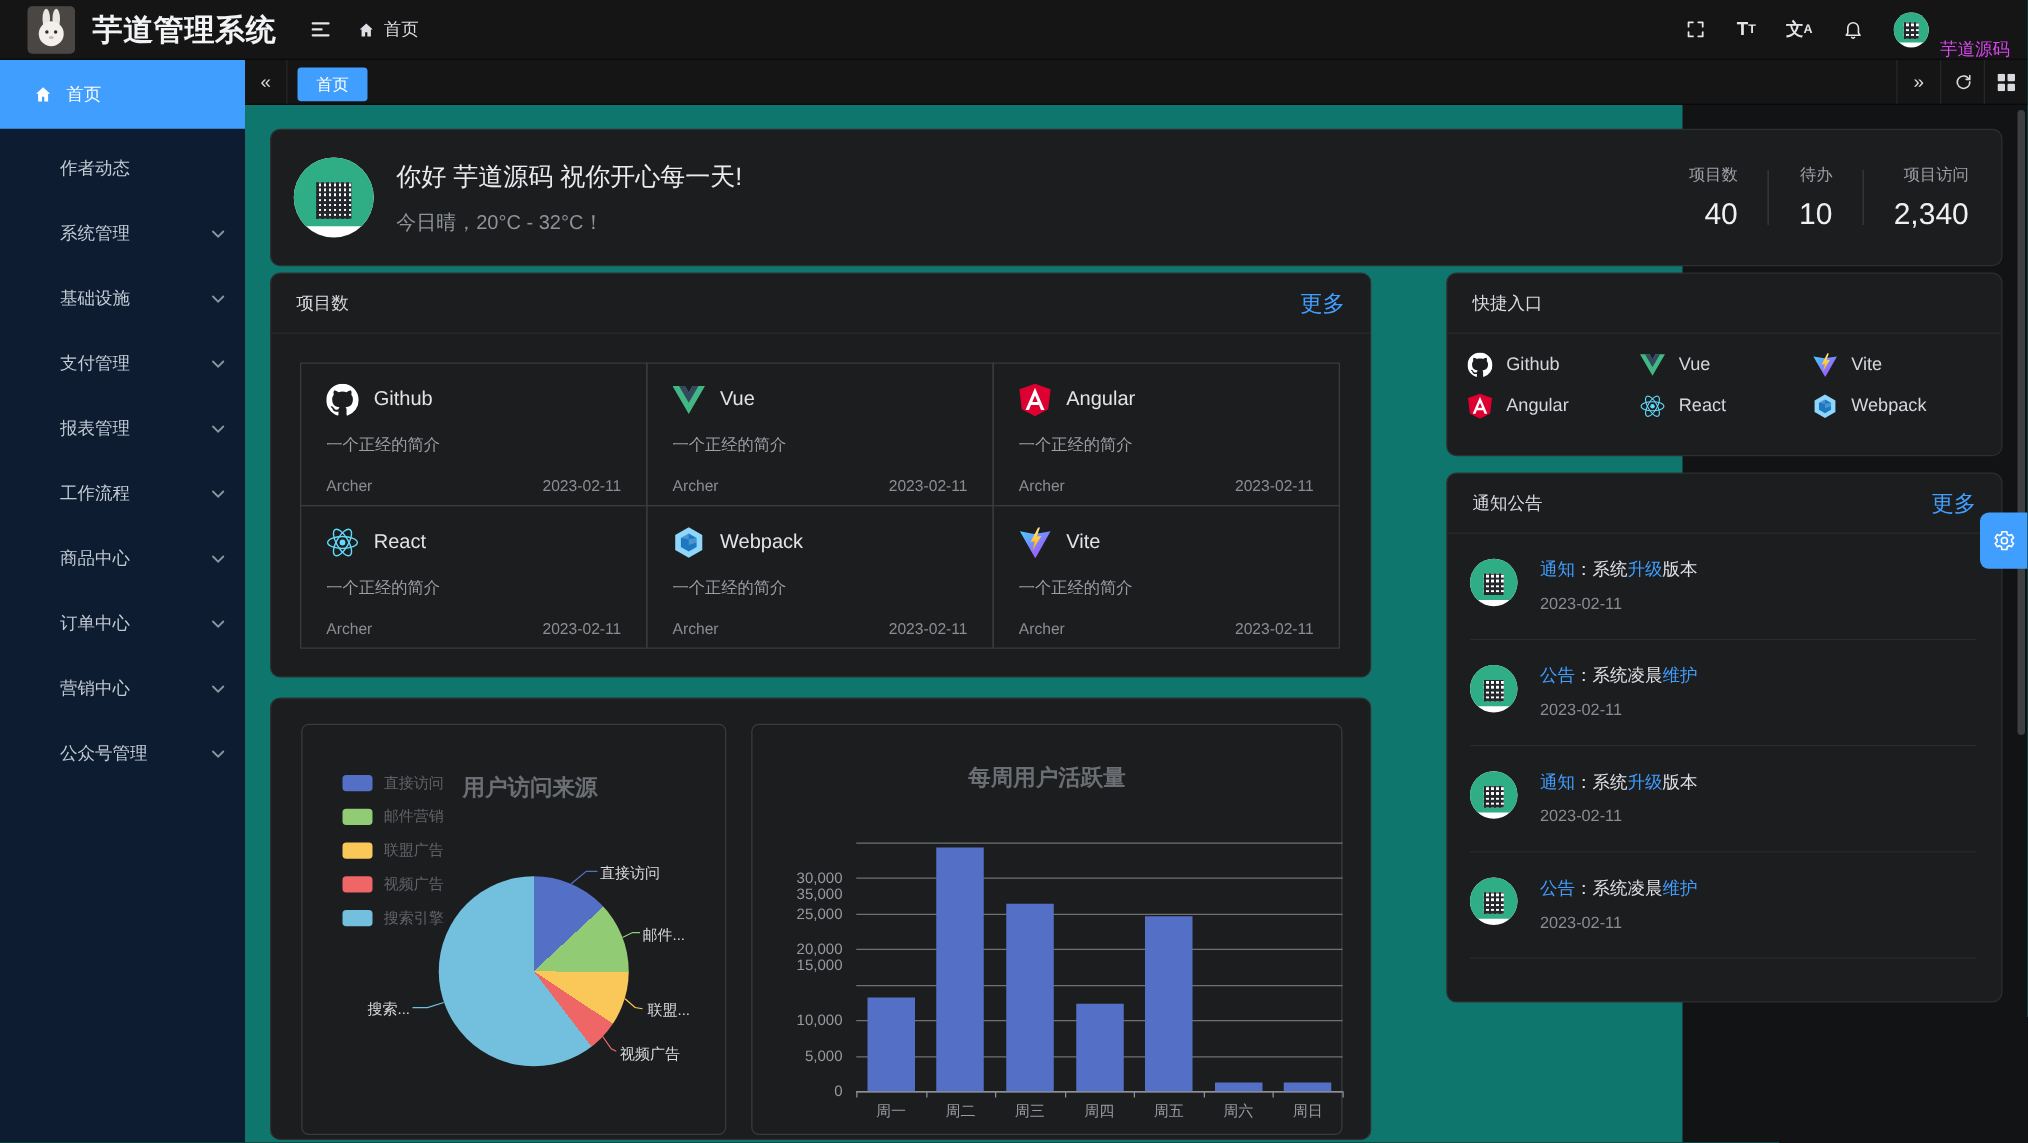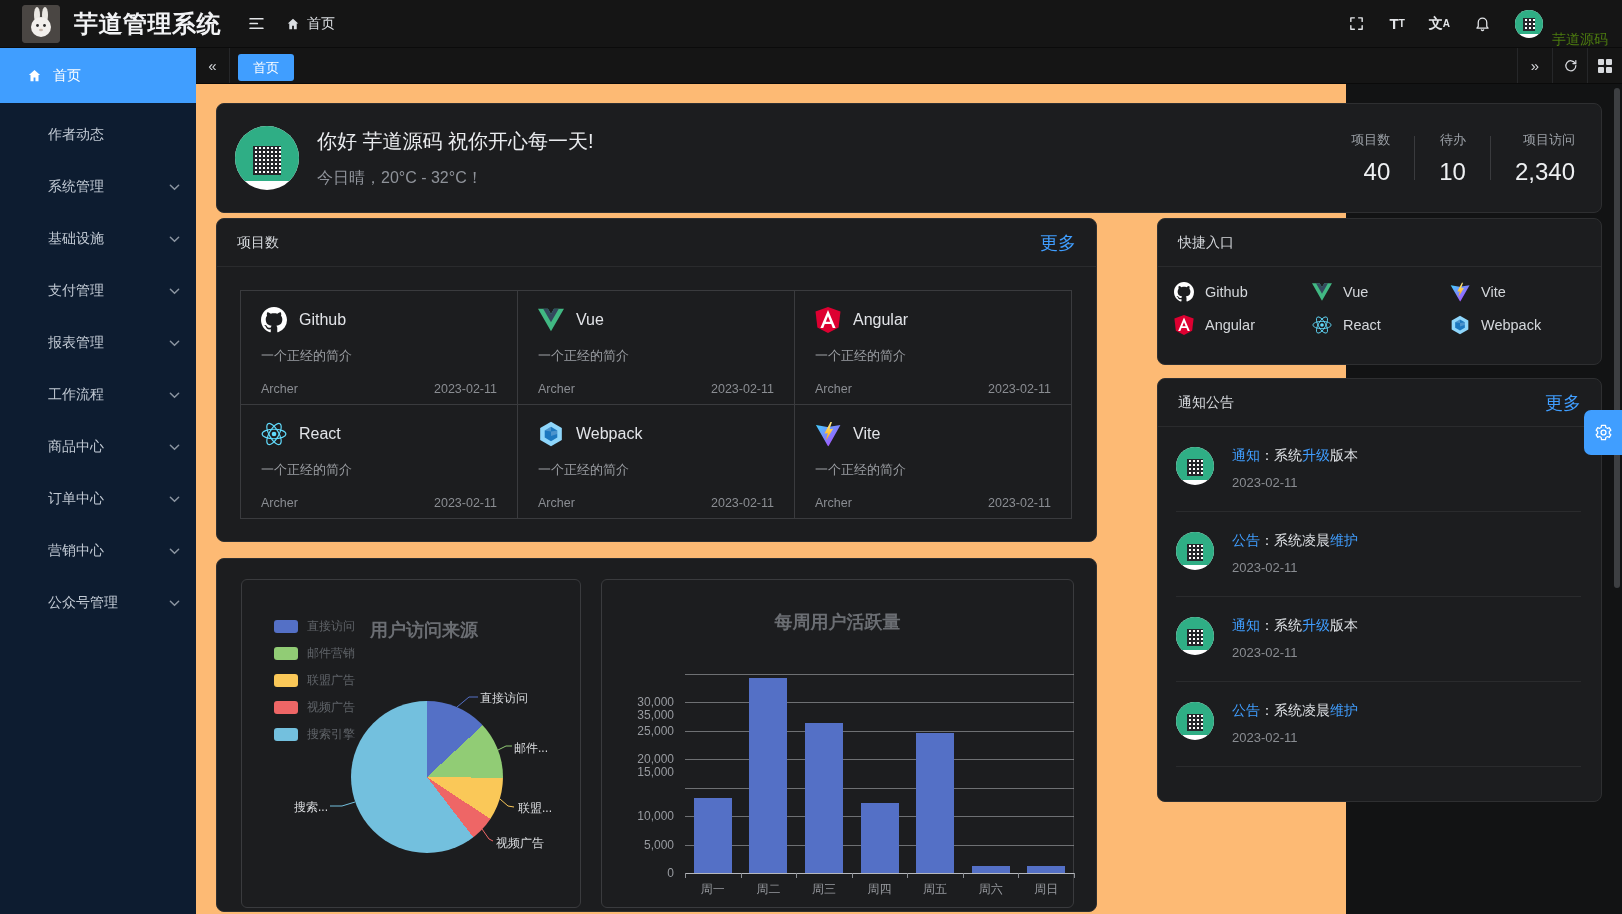--- a/index.html
+++ b/index.html
@@ -15,21 +15,21 @@
   .app-title { margin-left:14px; font-size:24px; font-weight:bold; color:#f2f3f5; letter-spacing:.5px; }
   .fold { margin-left:26px; display:flex; align-items:center; cursor:pointer; color:#e3e5e8; }
   .crumb { margin-left:20px; display:flex; align-items:center; gap:7px; font-size:14px; color:#dcdfe3; }
   .nav-right { margin-left:auto; display:flex; align-items:center; gap:24px; padding-right:14px; }
   .nav-ico { color:#e3e5e8; display:flex; align-items:center; cursor:pointer; }
   .tt b { font-size:15px; font-weight:bold; }
   .tt span { font-size:10px; font-weight:bold; }
   .lang { font-size:14px; font-weight:bold; }
   .lang .sub { font-size:10px; }
   .user { display:flex; align-items:center; gap:9px; cursor:pointer; }
-  .user-name { font-size:14px; color:#4d7c0f;margin-top:32px; }
+  .user-name { font-size:14px; color:#d946ef;margin-top:32px; }
 
   
   .qr-avatar { border-radius:50%; background:#fff; position:relative; overflow:hidden; flex:none; }
   .qr-avatar::before { content:""; position:absolute; left:0; top:0; right:0; bottom:14%; background:#2fae85; }
   .qr-avatar::after { content:""; position:absolute; left:28%; top:32%; width:44%; height:44%;
       background:
         repeating-linear-gradient(0deg,#24272b 0 2px,transparent 2px 4px),
         repeating-linear-gradient(90deg,#24272b 0 2px,#fff 2px 4px); }
 
   
@@ -45,21 +45,21 @@
             display:flex; align-items:stretch; border-bottom:1px solid #0a0a0a; z-index:4; }
   .tab-side { width:34px; display:flex; align-items:center; justify-content:center;
               color:#d4d7db; font-size:15px; border-right:1px solid #262729; cursor:pointer; }
   .tab-chip { margin:6px 0 0 8px; height:27px; padding:0 15px; background:#409EFF; color:#fff;
               font-size:13px; line-height:27px; border-radius:3px; cursor:pointer; }
   .tab-ctrls { margin-left:auto; display:flex; }
   .tab-btn { width:35px; border-left:1px solid #262729; display:flex; align-items:center;
              justify-content:center; color:#d8dade; font-size:15px; cursor:pointer; }
 
   
-  .main { position:absolute; left:196px; top:84px; width:1150px; height:830px; background:#fdba74; }
+  .main { position:absolute; left:196px; top:84px; width:1150px; height:830px; background:#0f766e; }
   .card { position:absolute; background:#1c1d1f; border:1px solid #2e2f31; border-radius:8px; }
   .card-head { height:48px; display:flex; align-items:center; justify-content:space-between;
                padding:0 20px; border-bottom:1px solid #2a2b2d; }
   .head-title { font-size:14px; color:#d6d9dd; }
   .more { color:#409EFF; font-size:18px; cursor:pointer; }
 
   
   .greet { left:20px; top:19px; width:1386px; height:110px; display:flex; align-items:center; padding:0 26px 0 18px; }
   .greet-text { margin-left:18px; }
   .greet-title { font-size:20px; color:#e9ebee; }

